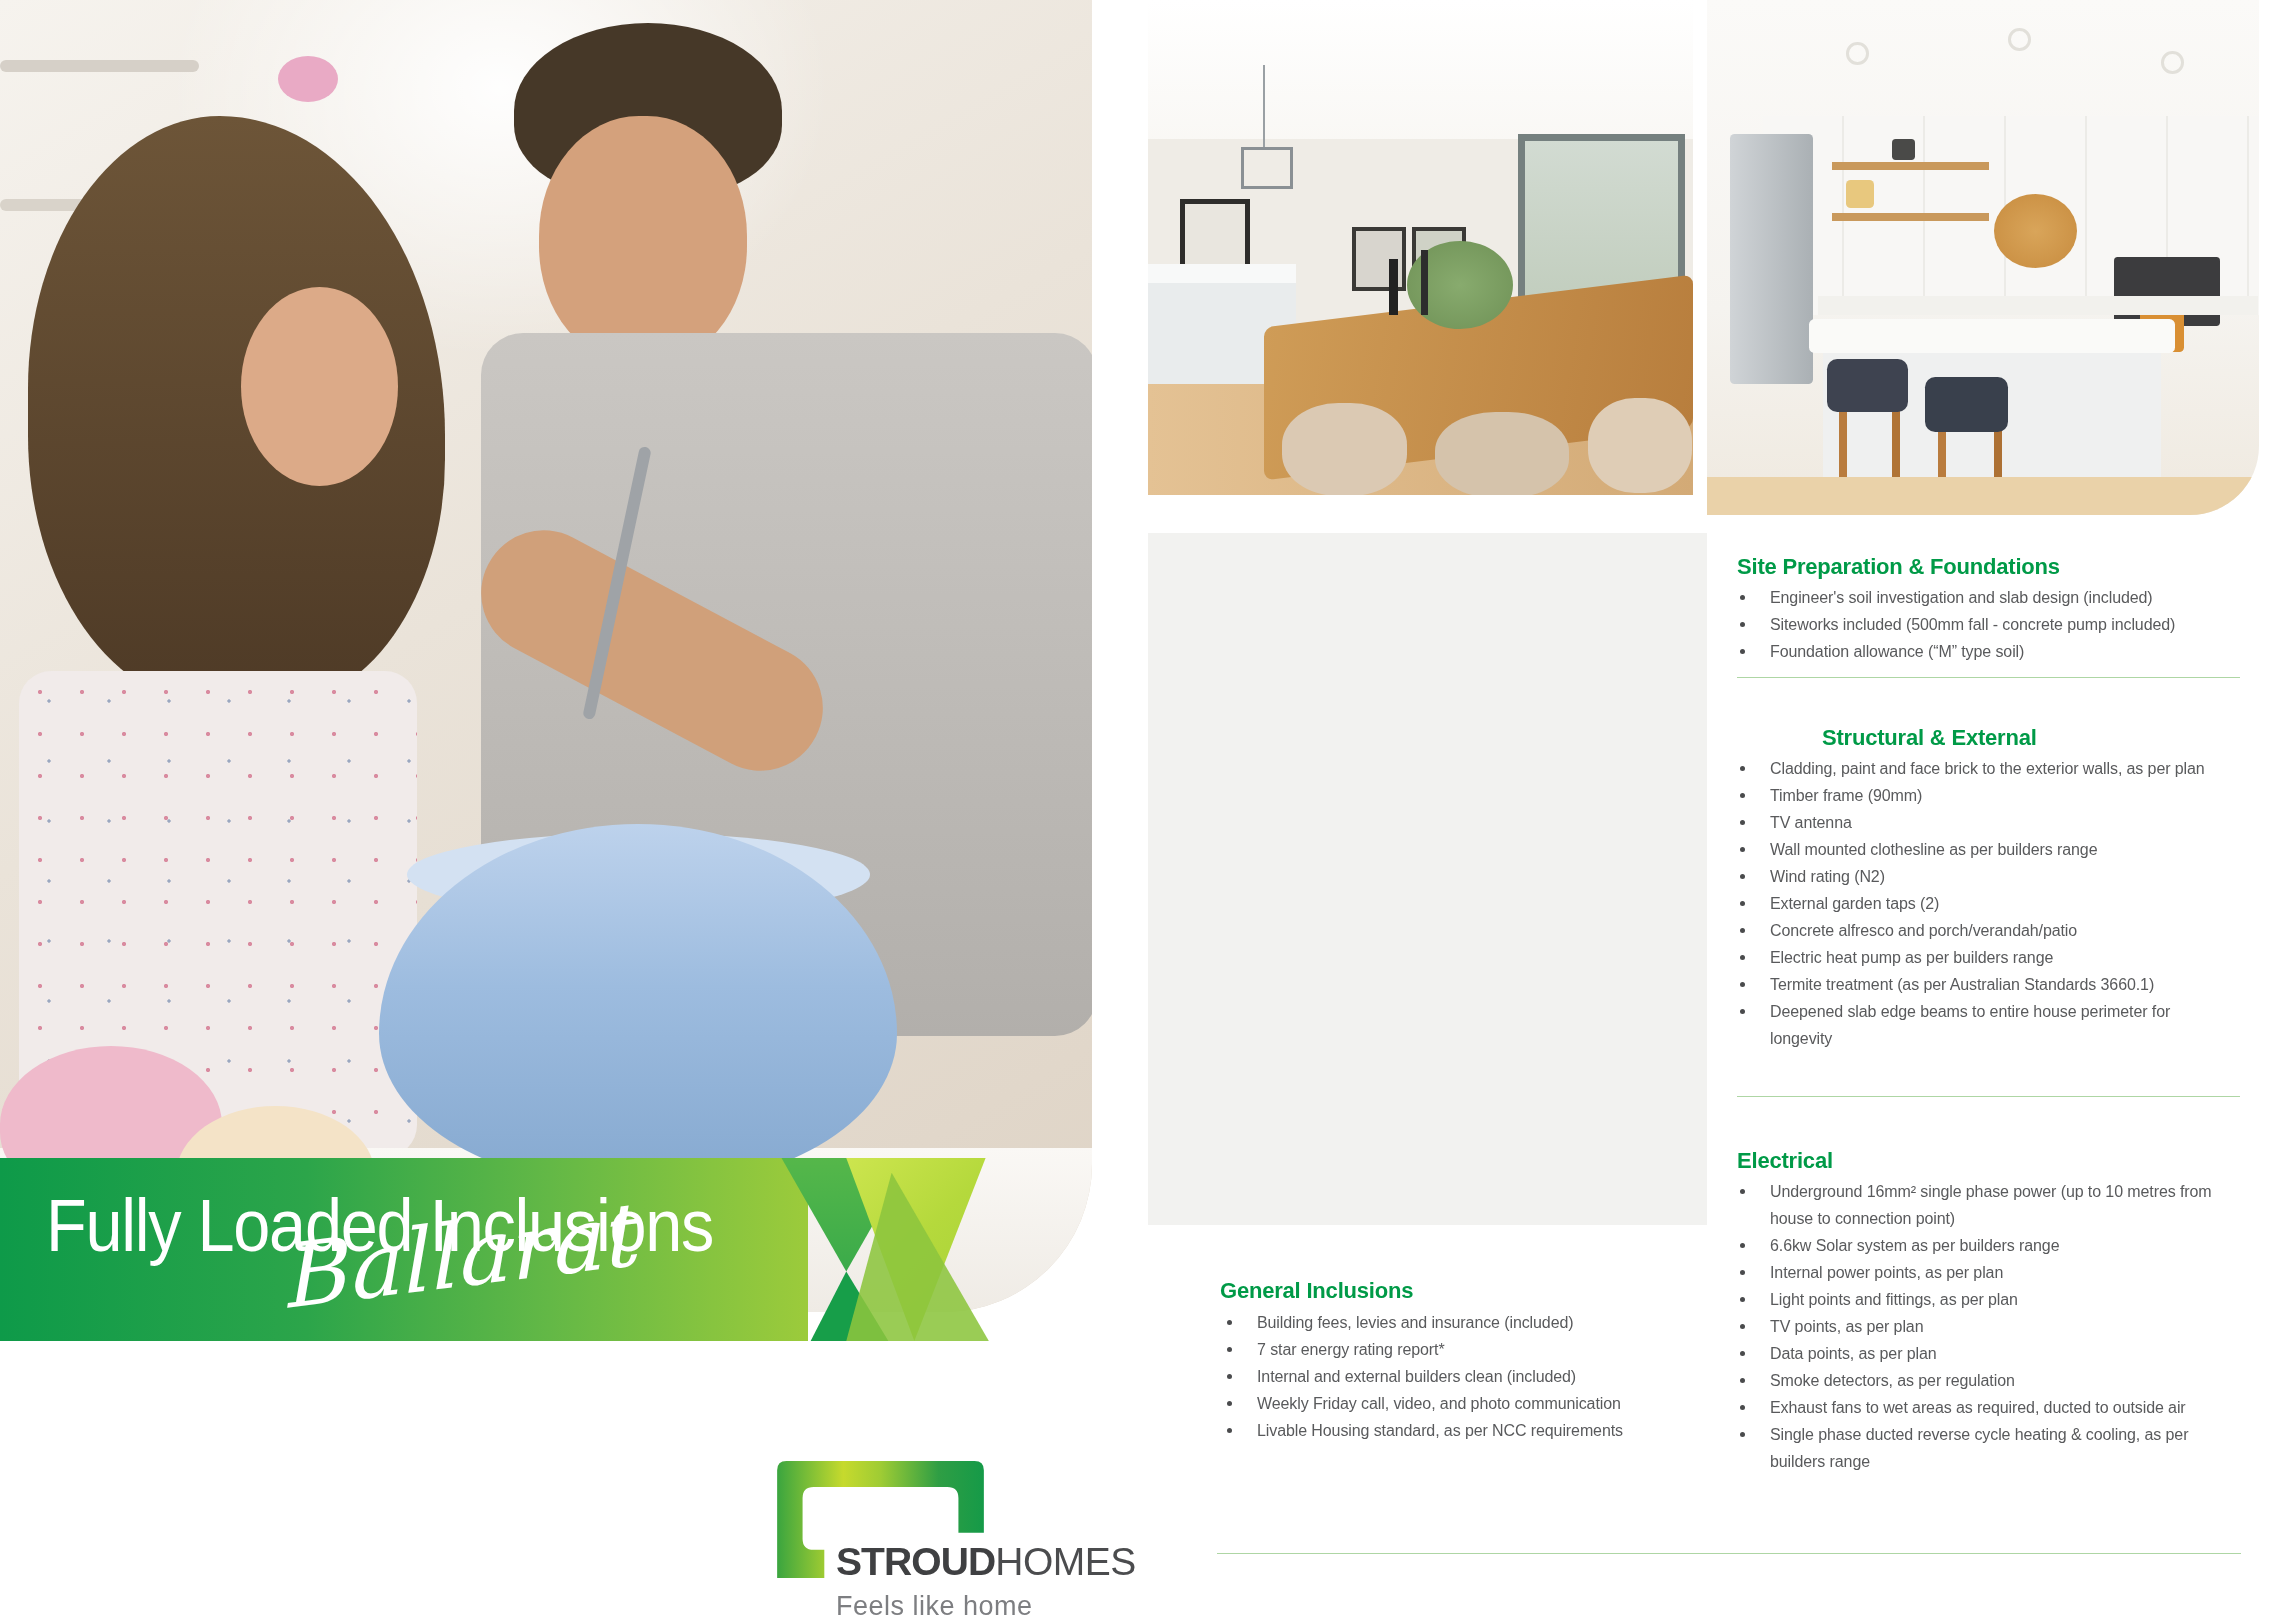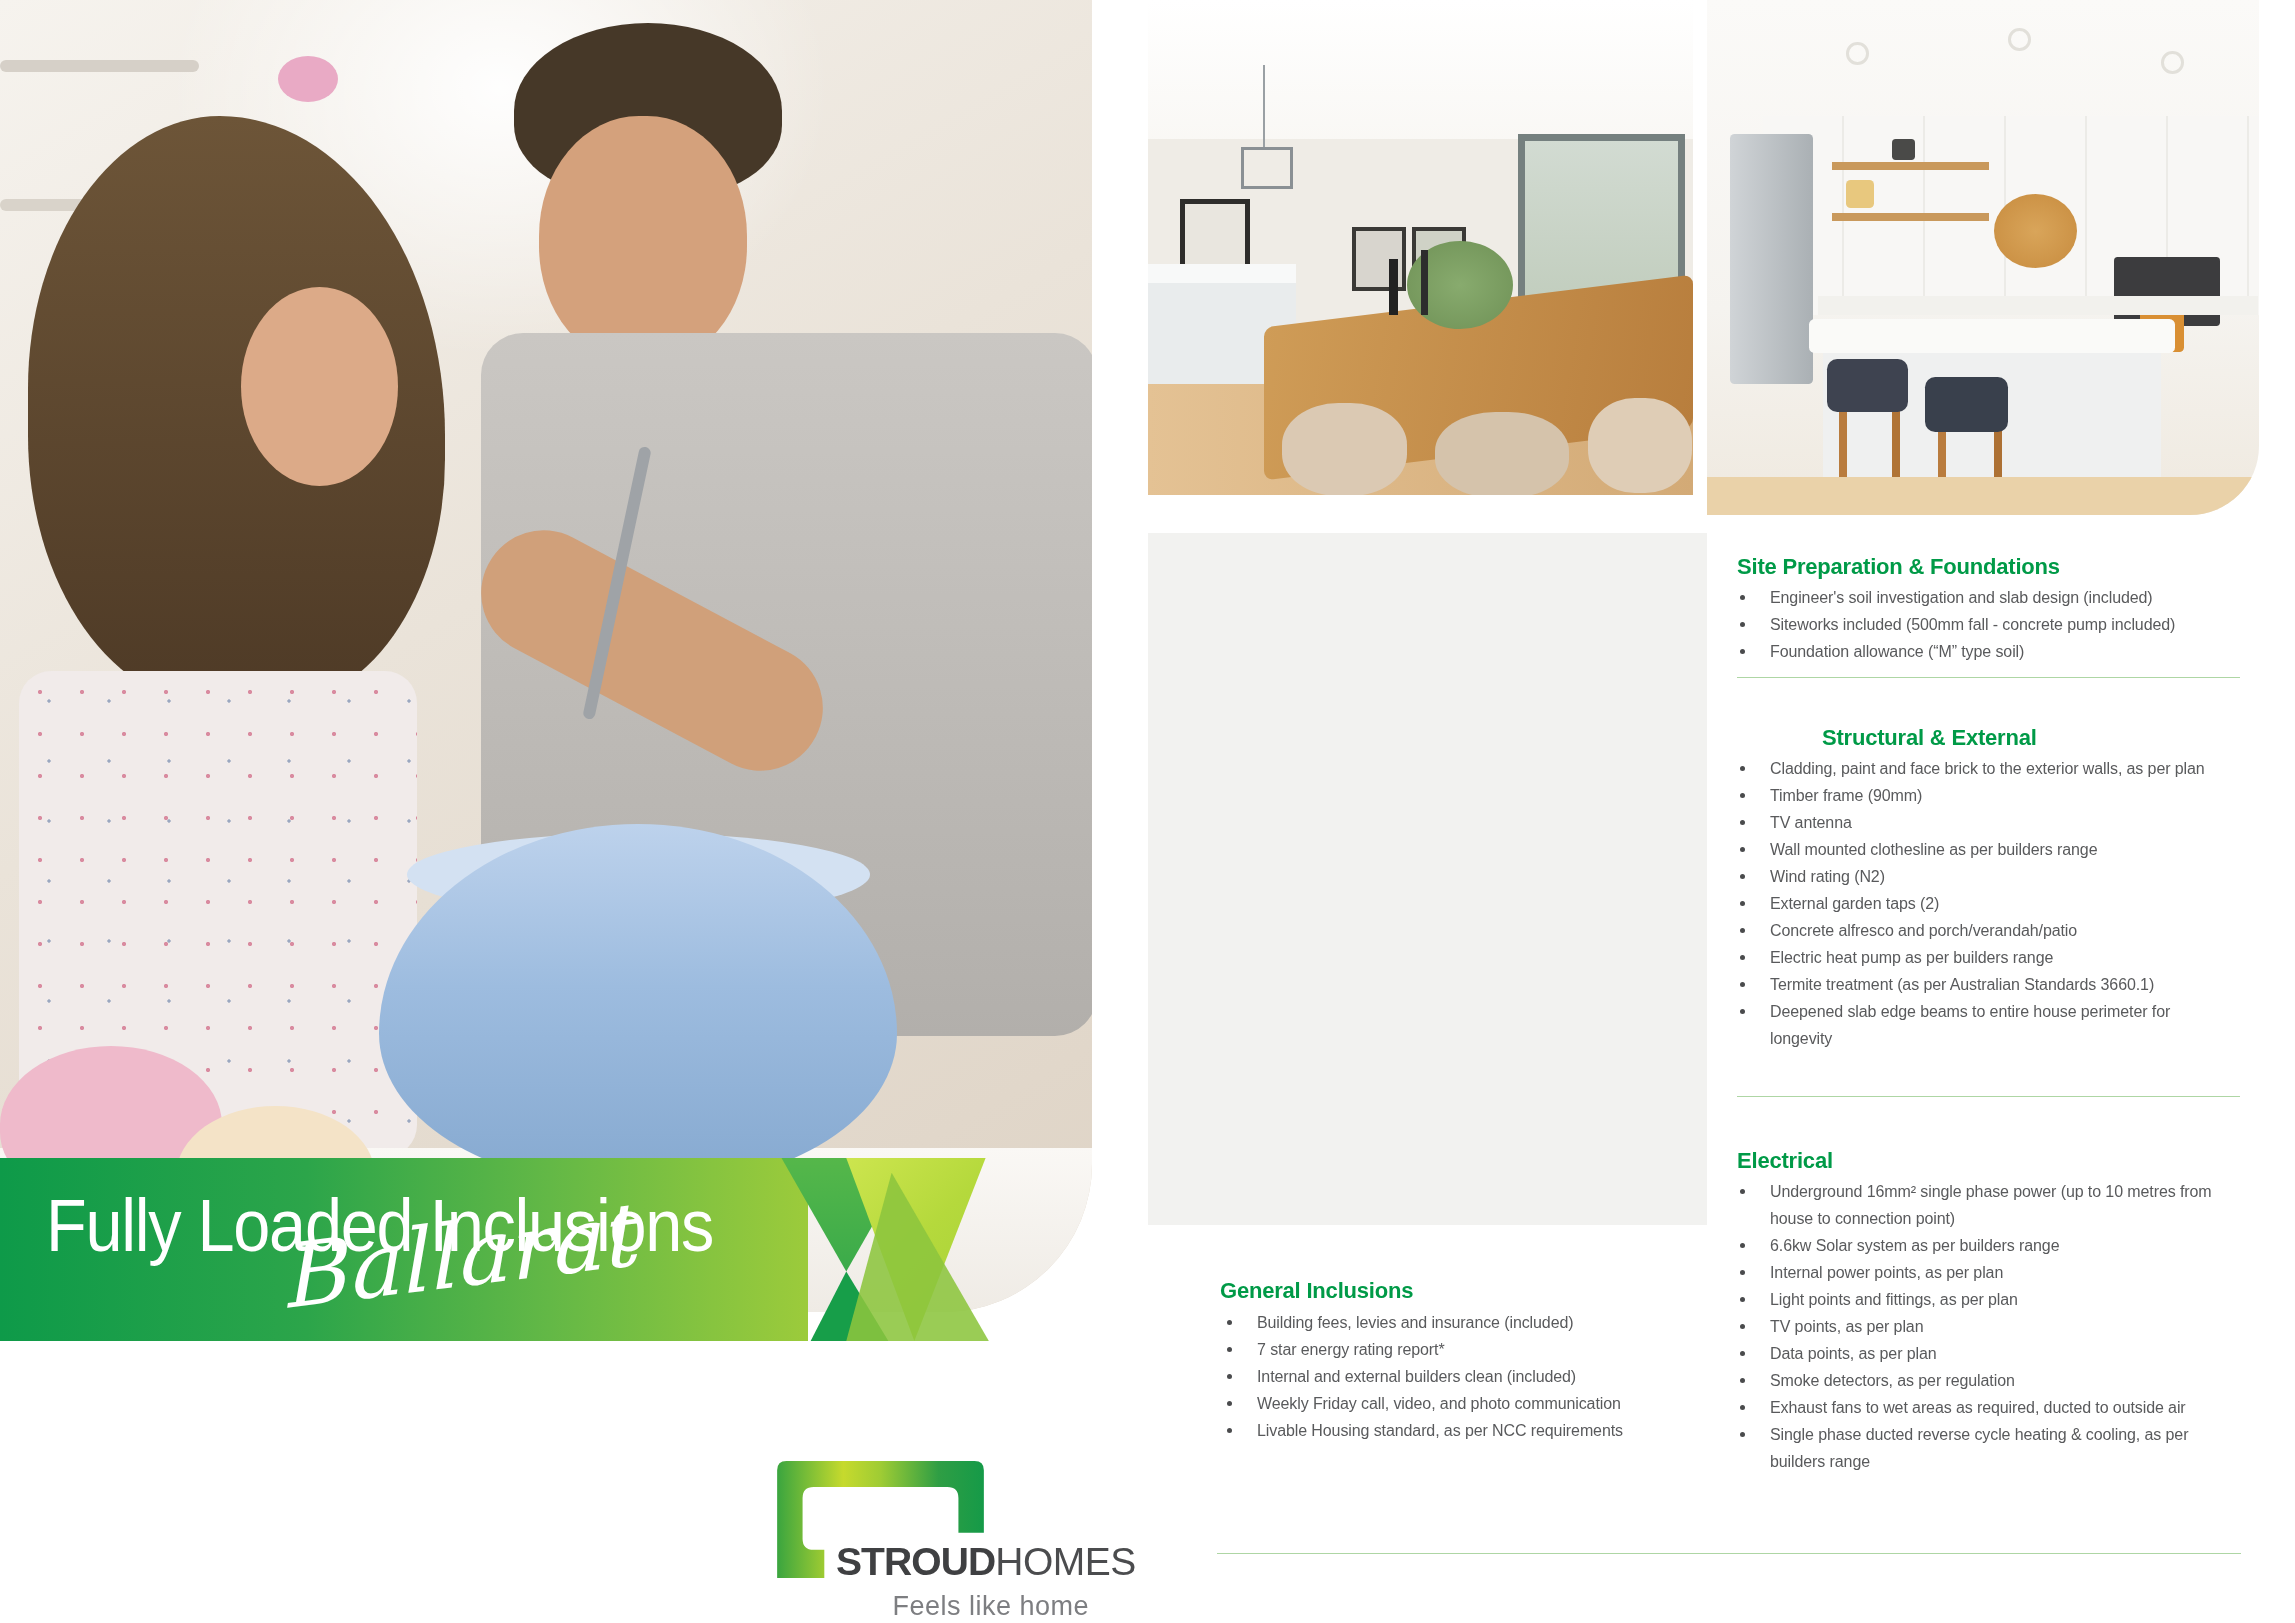--- a/index.html
+++ b/index.html
@@ -145,21 +145,21 @@
   #phone-number{color:#2fa843;font-size:29px;font-weight:700;letter-spacing:-0.5px;margin-left:11px;
     white-space:nowrap;}
   #contact-sep{color:#2fa843;font-size:23px;font-weight:400;margin:0 16.7px;}
   #website{color:#2fa843;font-size:29px;font-weight:400;letter-spacing:-0.5px;white-space:nowrap;}
 
   
   #logo-mark{left:777px;top:1461px;width:207px;height:117px;}
   #logo-text{left:836px;top:1542px;font-size:39px;line-height:39px;white-space:nowrap;}
   #logo-text .bold{font-weight:700;color:#3f4042;letter-spacing:-0.9px;}
   #logo-text .light{font-weight:400;color:#4b4c4e;letter-spacing:-0.5px;}
-  #logo-tagline{left:836px;top:1591px;width:253px;text-align:right;font-size:27px;color:#7d7e81;
+  #logo-tagline{left:836px;top:1591px;width:253px;text-align:left;font-size:27px;color:#7d7e81;
     letter-spacing:0.5px;white-space:nowrap;}
 </style>
 </head>
 <body>
 
 <div id="page">
 
   <div id="left-photo" class="photo">
     <div class="ph win-light"></div>
     <div class="ph shelf1"></div>

